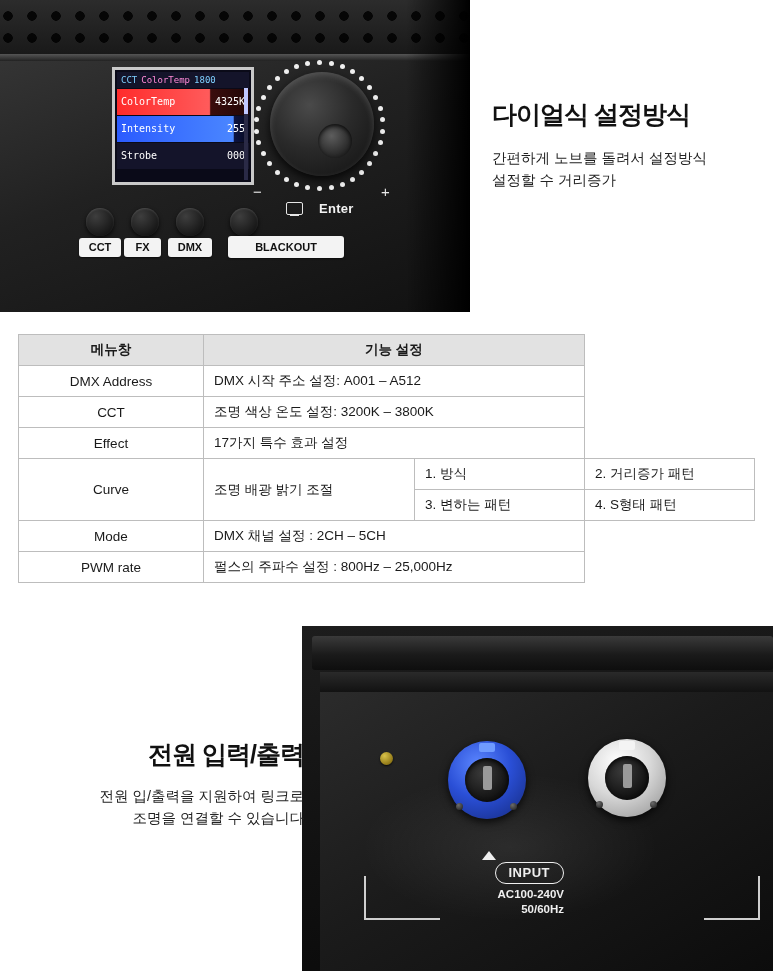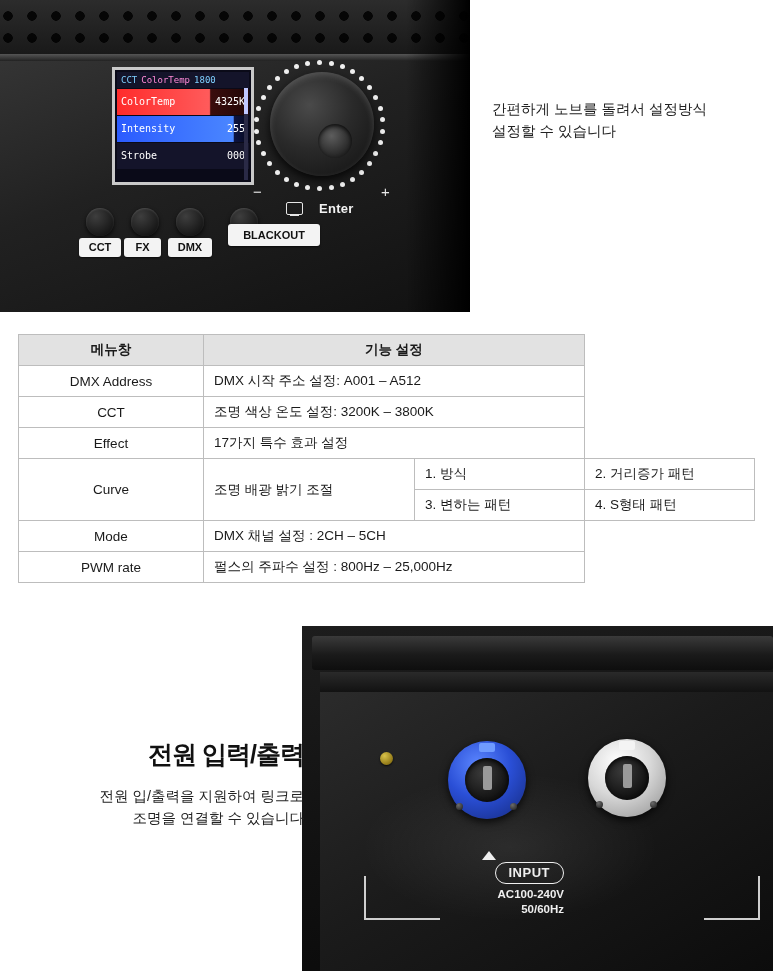--- a/index.html
+++ b/index.html
@@ -503,29 +503,30 @@
     </div>
 
     <div class="pushbtn" style="left:86px; top:208px;"></div>
     <div class="pushbtn" style="left:131px; top:208px;"></div>
     <div class="pushbtn" style="left:176px; top:208px;"></div>
     <div class="pushbtn" style="left:230px; top:208px;"></div>
 
     <div class="btn-cap" style="left:79px;  top:238px; width:42px;">CCT</div>
     <div class="btn-cap" style="left:124px; top:238px; width:37px;">FX</div>
     <div class="btn-cap" style="left:168px; top:238px; width:44px;">DMX</div>
-    <div class="btn-cap" style="left:228px; top:224px; width:92px; height:22px; line-height:22px;">BLACKOUT</div>
+    <div class="btn-cap" style="left:228px; top:236px; width:116px; height:22px; line-height:22px;">BLACKOUT</div>
 
     <div class="panel-shadow-right"></div>
   </div>
 
   <div class="top-text">
+    <h2 class="top-title">다이얼식 설정방식</h2>
     <p class="top-desc">
       <span>간편하게 노브를 돌려서 설정방식</span><br>
-      <span>설정할 수 있습니다</span>
+      <span>설정할 수 거리증가</span>
     </p>
   </div>
 </div>
 
 <div class="table-wrap">
   <table class="spec">
     <thead>
       <tr>
         <th>메뉴창</th>
         <th colspan="2">기능 설정</th>

